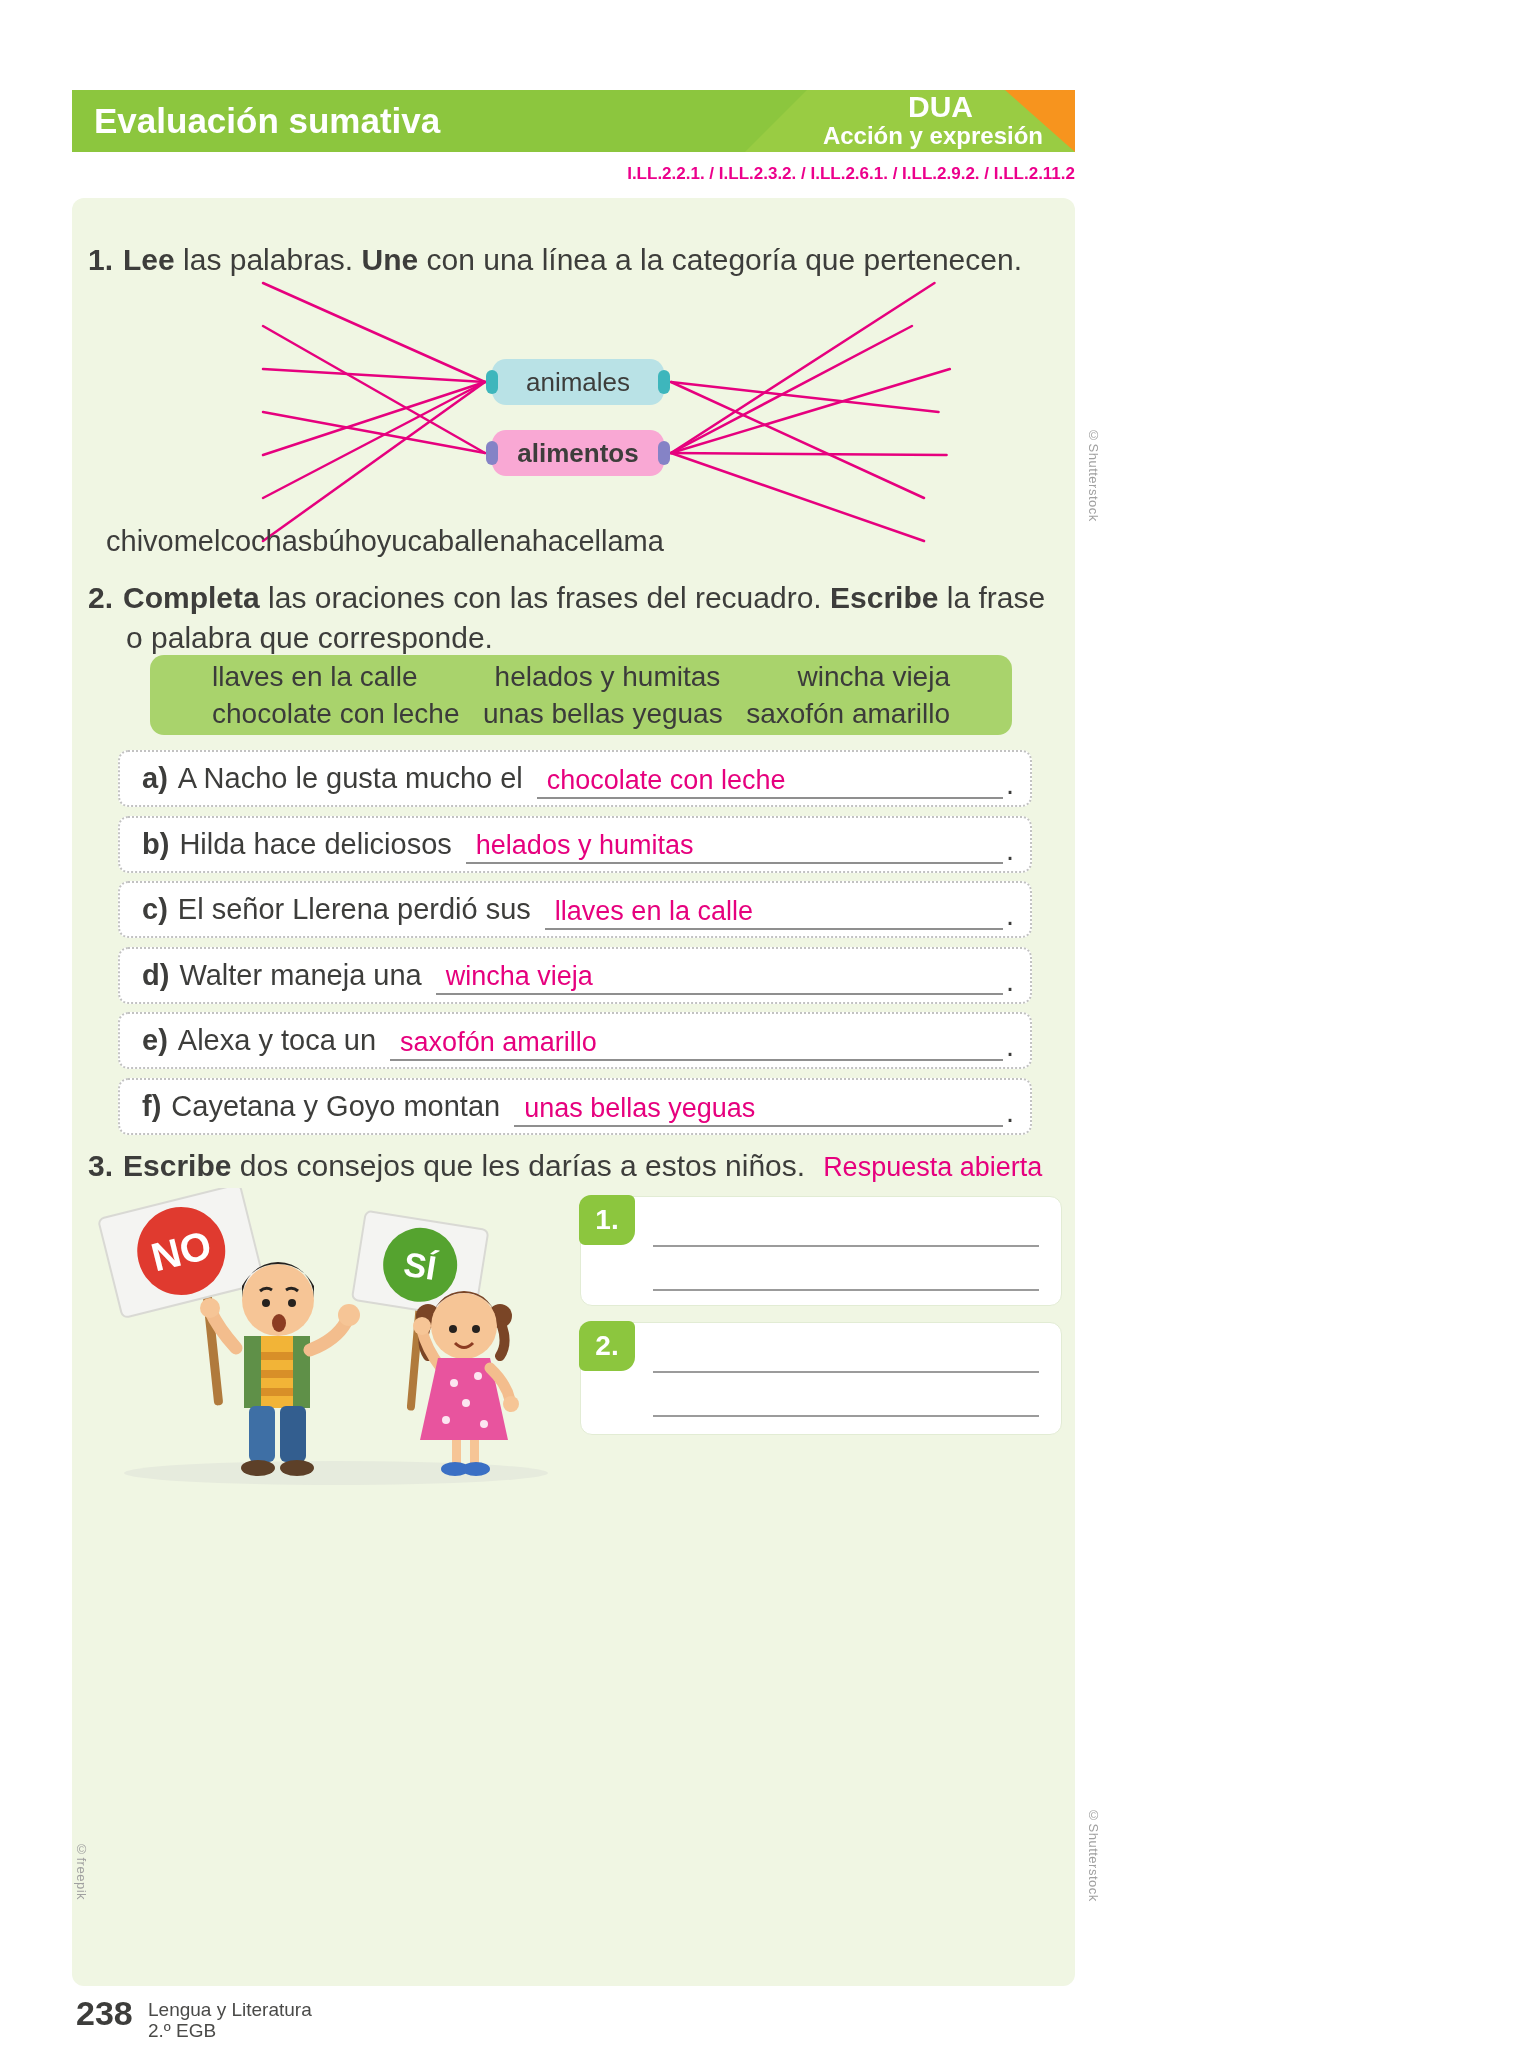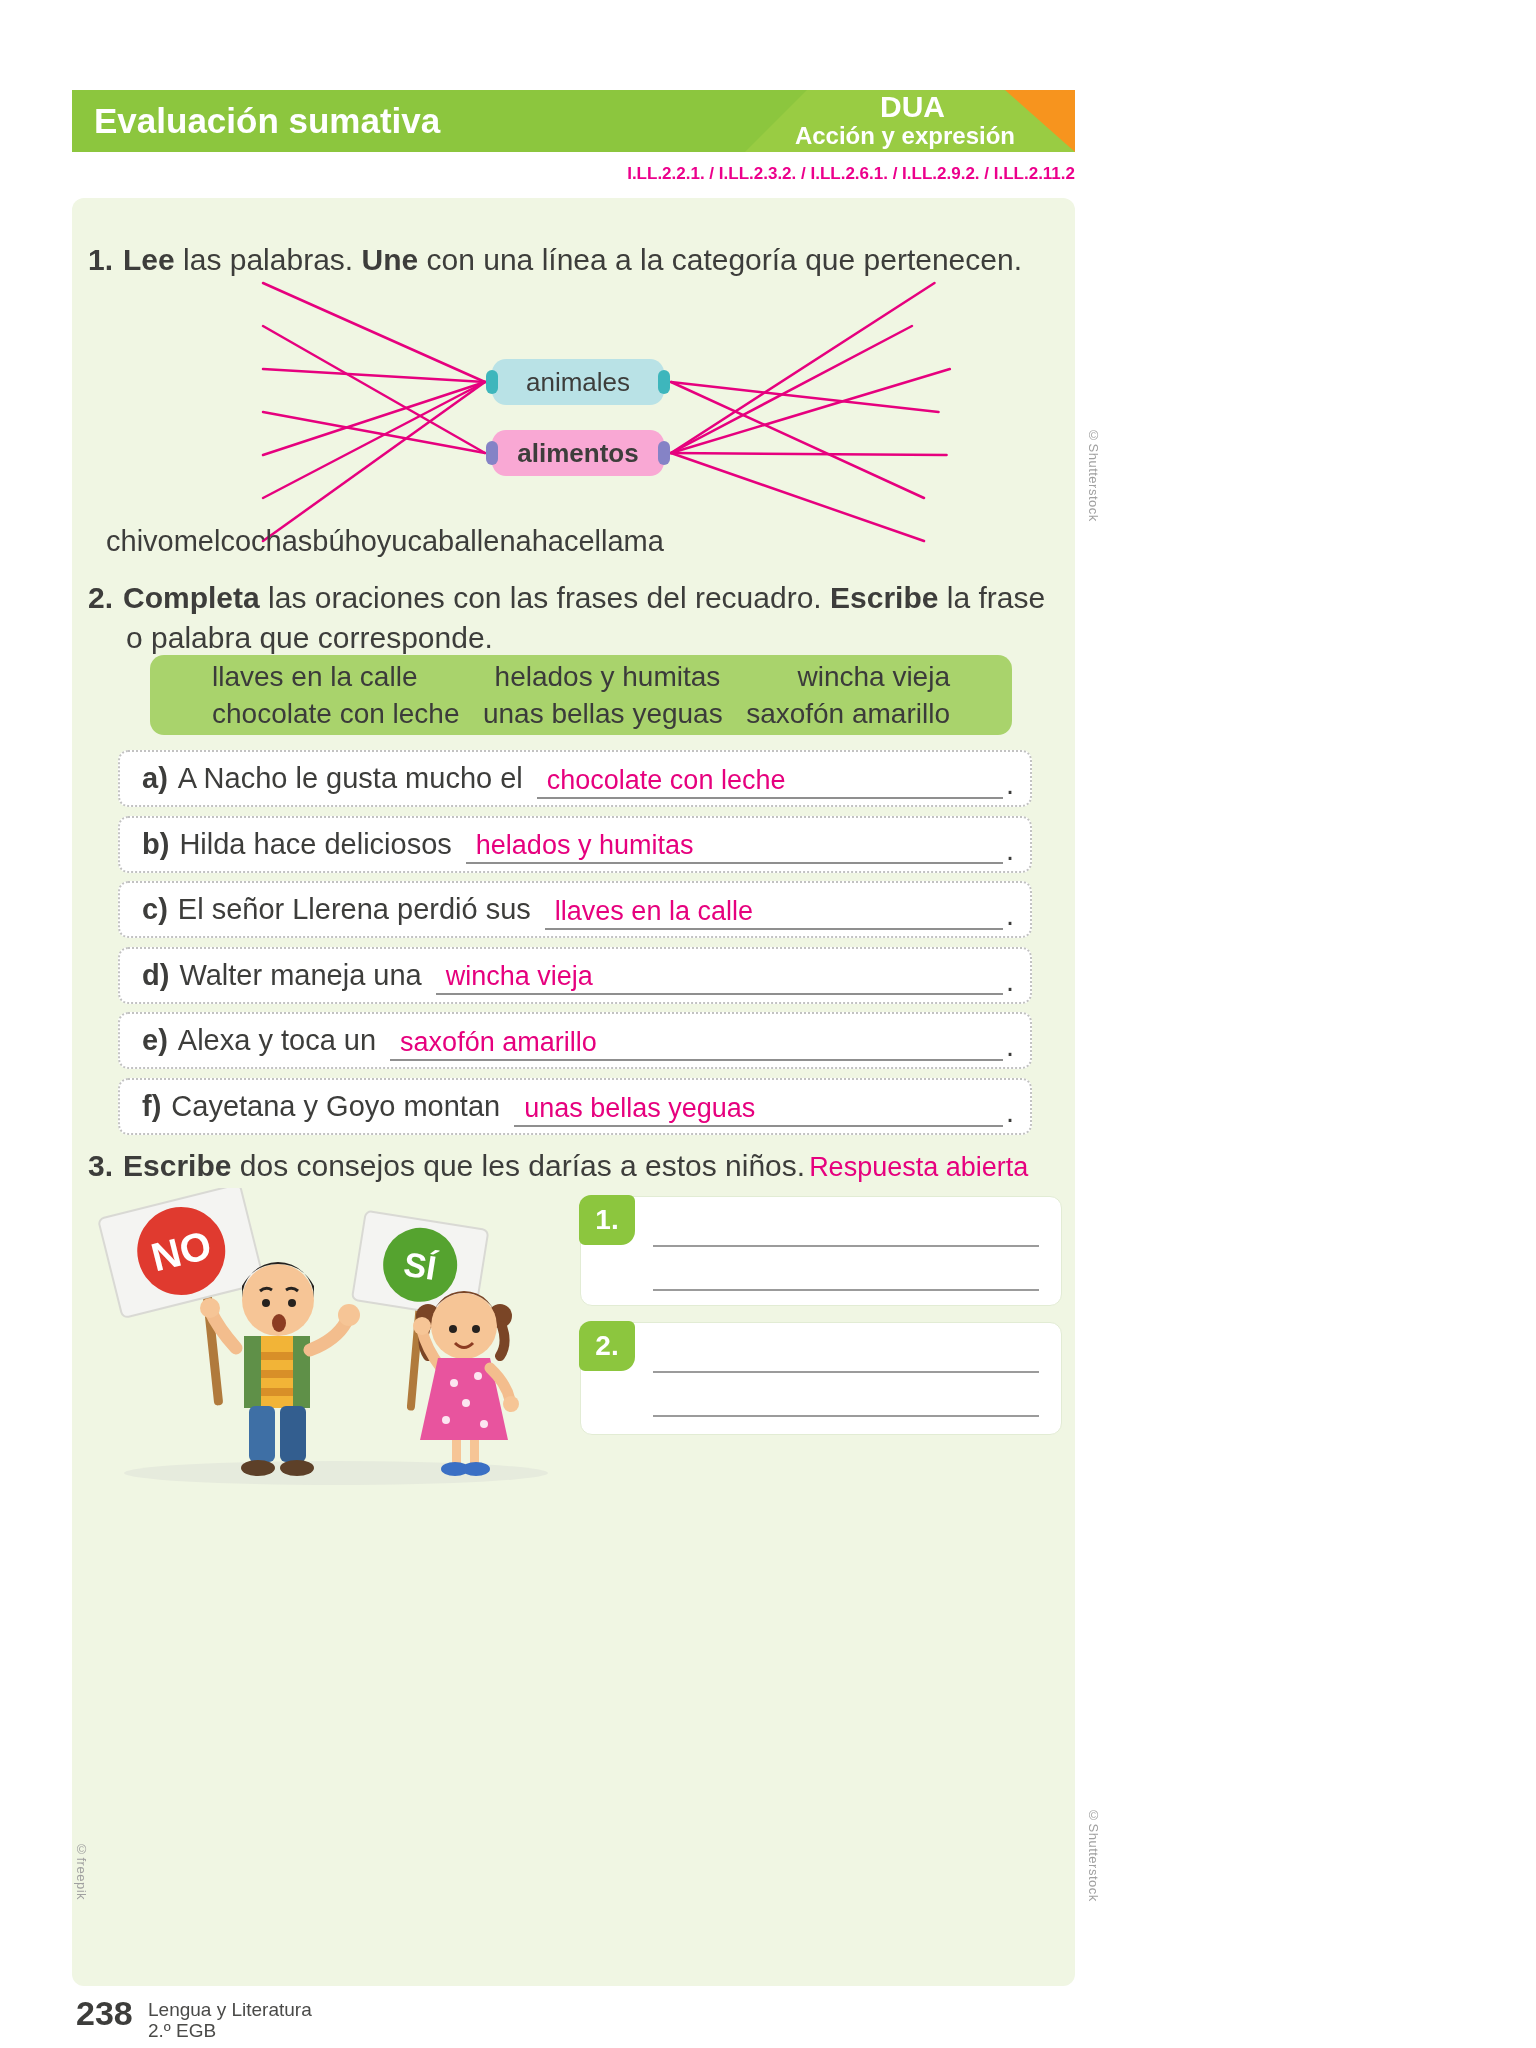--- a/index.html
+++ b/index.html
@@ -4,39 +4,39 @@
 <style>
   * { margin:0; padding:0; box-sizing:border-box; }
   body { font-family:"Liberation Sans", sans-serif; background:#ffffff; }
   .page { position:relative; width:1536px; height:2048px; background:#ffffff; overflow:hidden; color:#3d3d3b; }
 
   
   .banner { position:absolute; left:72px; top:90px; width:1003px; height:62px; background:#8cc63e; }
   .banner-title { position:absolute; left:22px; top:50%; transform:translateY(-50%); color:#fff; font-size:35px; font-weight:bold; z-index:3; }
   .banner-right { position:absolute; right:0; top:0; height:100%; width:330px; background:#99cc43;
     clip-path:polygon(62px 0, 100% 0, 100% 100%, 0 100%);
-    display:flex; flex-direction:column; align-items:flex-end; justify-content:center; padding-right:60px; z-index:1; }
+    display:flex; flex-direction:column; align-items:flex-end; justify-content:center; padding-right:32px; z-index:1; }
   .dua-label { color:#fff; font-weight:bold; font-size:30px; line-height:30px; margin-right:70px; z-index:3; }
   .dua-subtitle { color:#fff; font-weight:bold; font-size:24px; line-height:28px; z-index:3; }
   .banner-orange { position:absolute; right:0; top:0; width:70px; height:62px; background:#f7941e;
     clip-path:polygon(0 0, 100% 0, 100% 100%); z-index:2; }
 
   .standards { position:absolute; top:164px; right:461px; font-size:17px; font-weight:bold; color:#ec008c; }
 
   
   .content-bg { position:absolute; left:72px; top:198px; width:1003px; height:1788px; background:#f0f6e3; border-radius:12px; }
 
   
   .instr { position:absolute; font-size:30px; color:#3d3d3b; line-height:40px; padding-left:38px; }
   .instr .num { font-weight:bold; margin-left:-38px; margin-right:10px; }
   .instr .b { font-weight:bold; }
   .instr-1 { left:88px; top:216px; width:970px;margin-top:24px; }
   .instr-2 { left:88px; top:578px; width:965px; }
   .instr-3 { left:88px; top:1146px; width:980px; }
-  .open-answer { color:#e6007e; font-size:27px; margin-left:4px; }
+  .open-answer { color:#e6007e; font-size:27px; margin-left:18px; }
 
   
   .match-area { position:absolute; left:92px; top:262px; width:963px; height:300px; }
   #match-lines { position:absolute; left:0; top:0; z-index:1; pointer-events:none; }
   .match-col { position:absolute; top:4px; height:292px; display:flex; flex-direction:row; justify-content:space-between; z-index:2; }
   .match-col.left  { left:14px;  width:152px; align-items:flex-end; }
   .match-col.right { left:812px; width:150px; align-items:center; }
   .word-row { display:flex; }
   .word { font-size:29px; color:#3d3d3b; line-height:34px; }
   .cat-box { position:absolute; left:400px; width:172px; height:46px; border-radius:14px;

